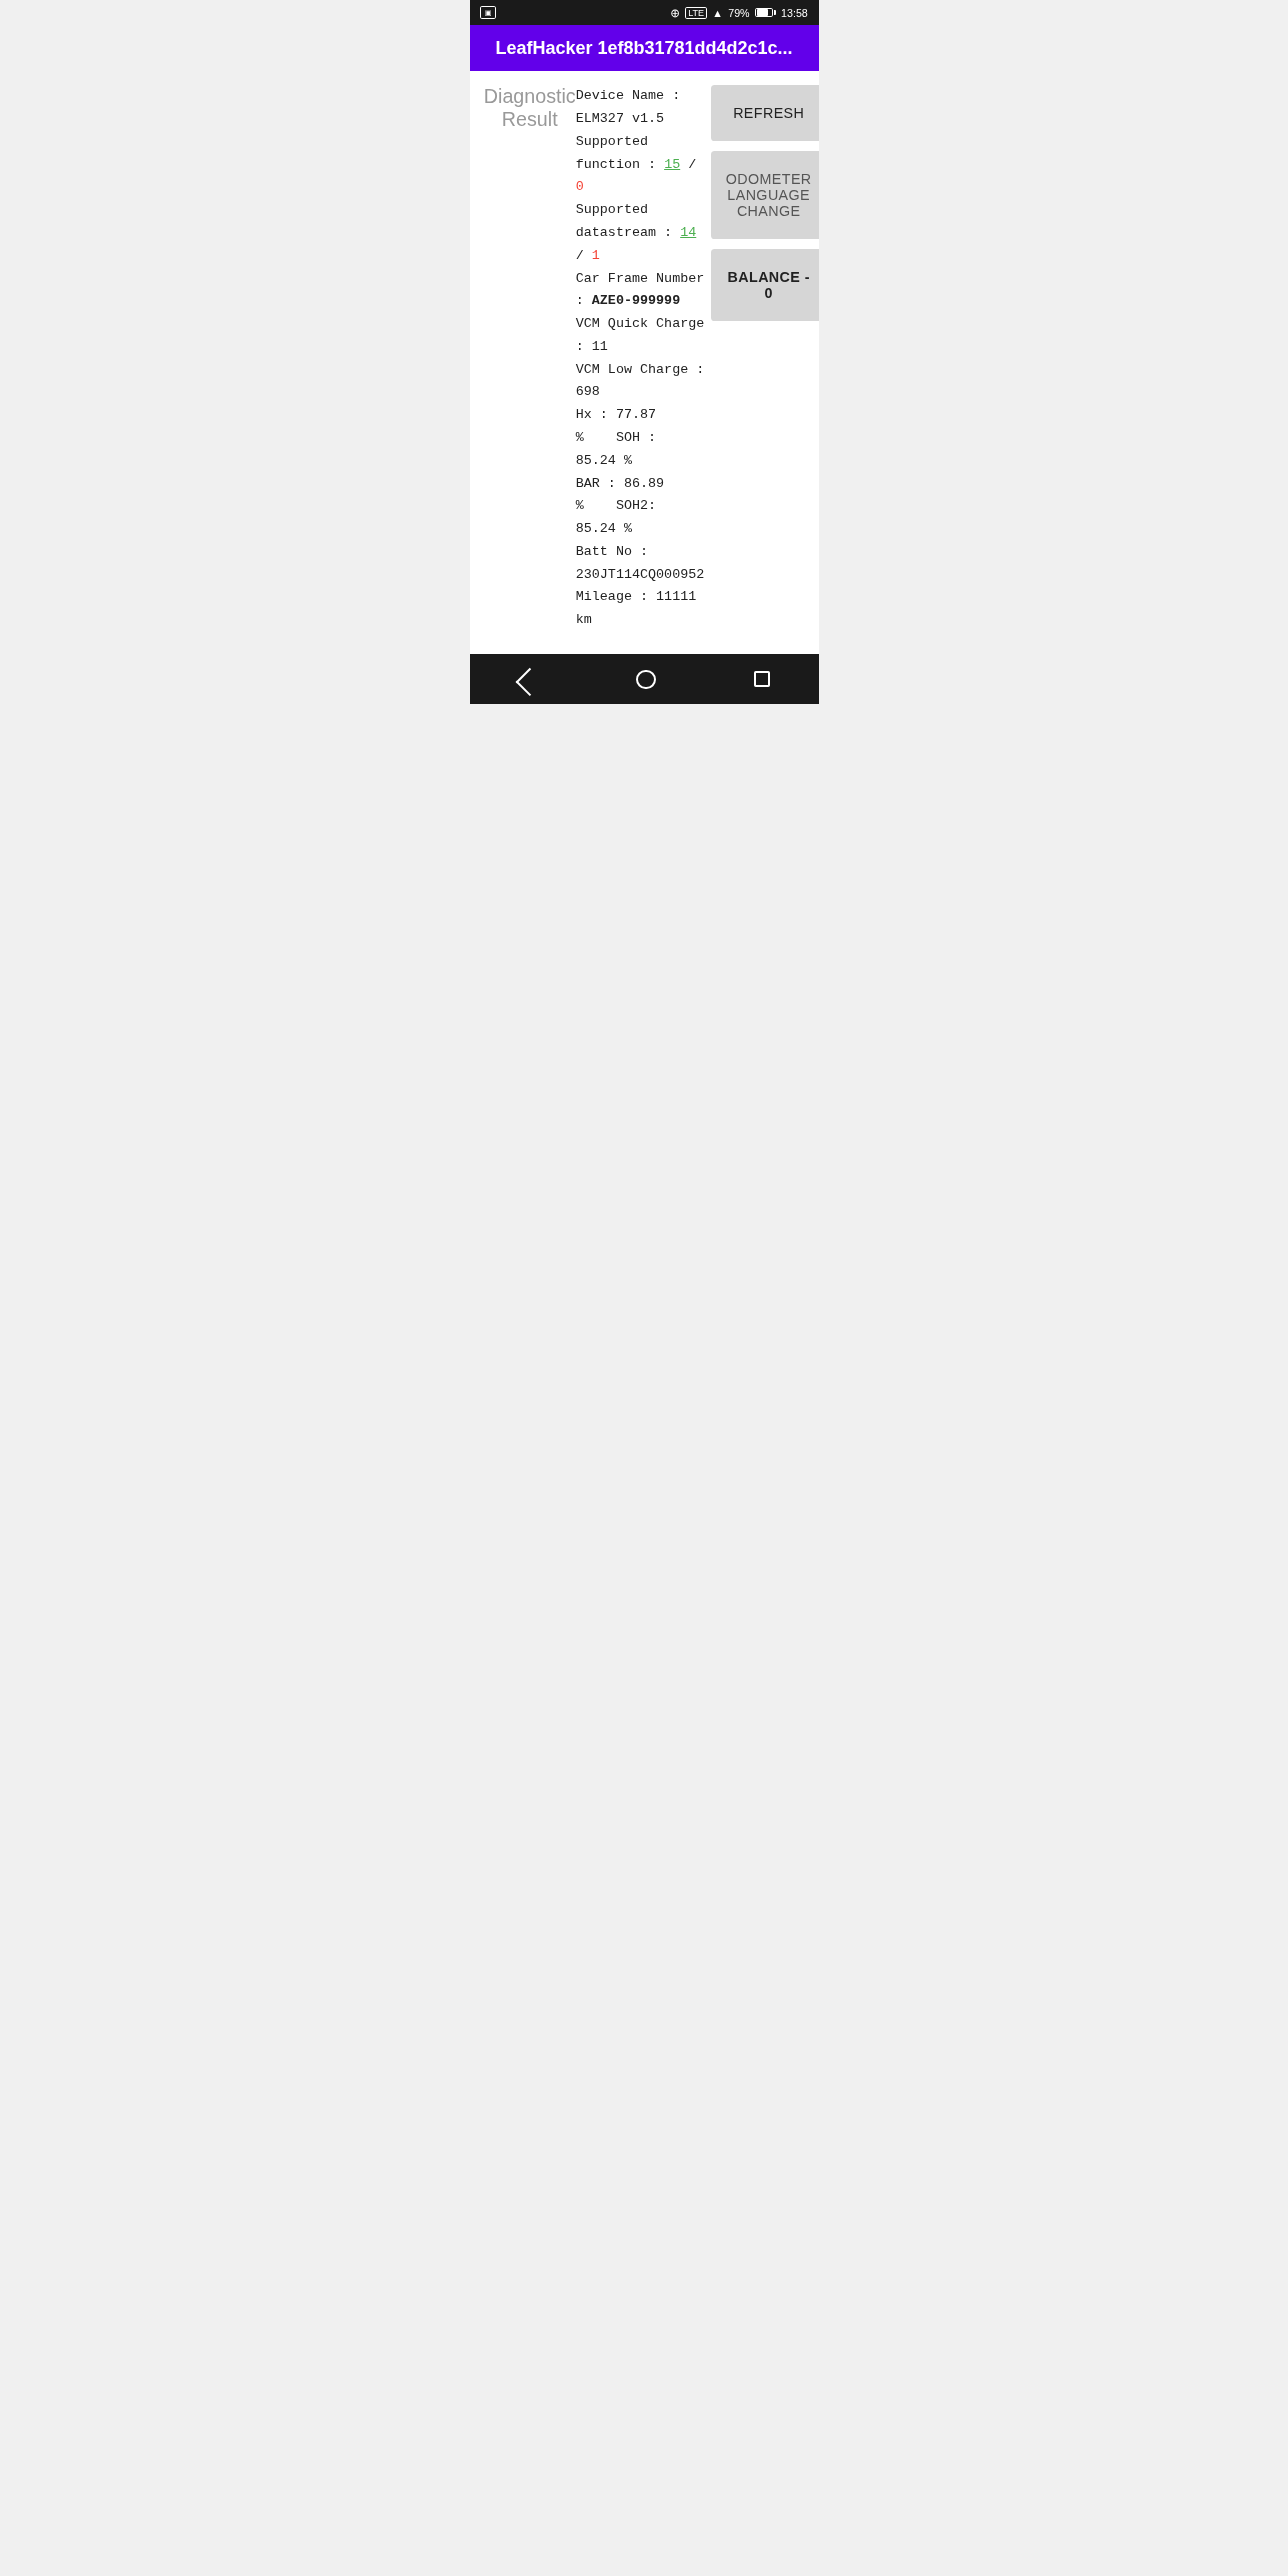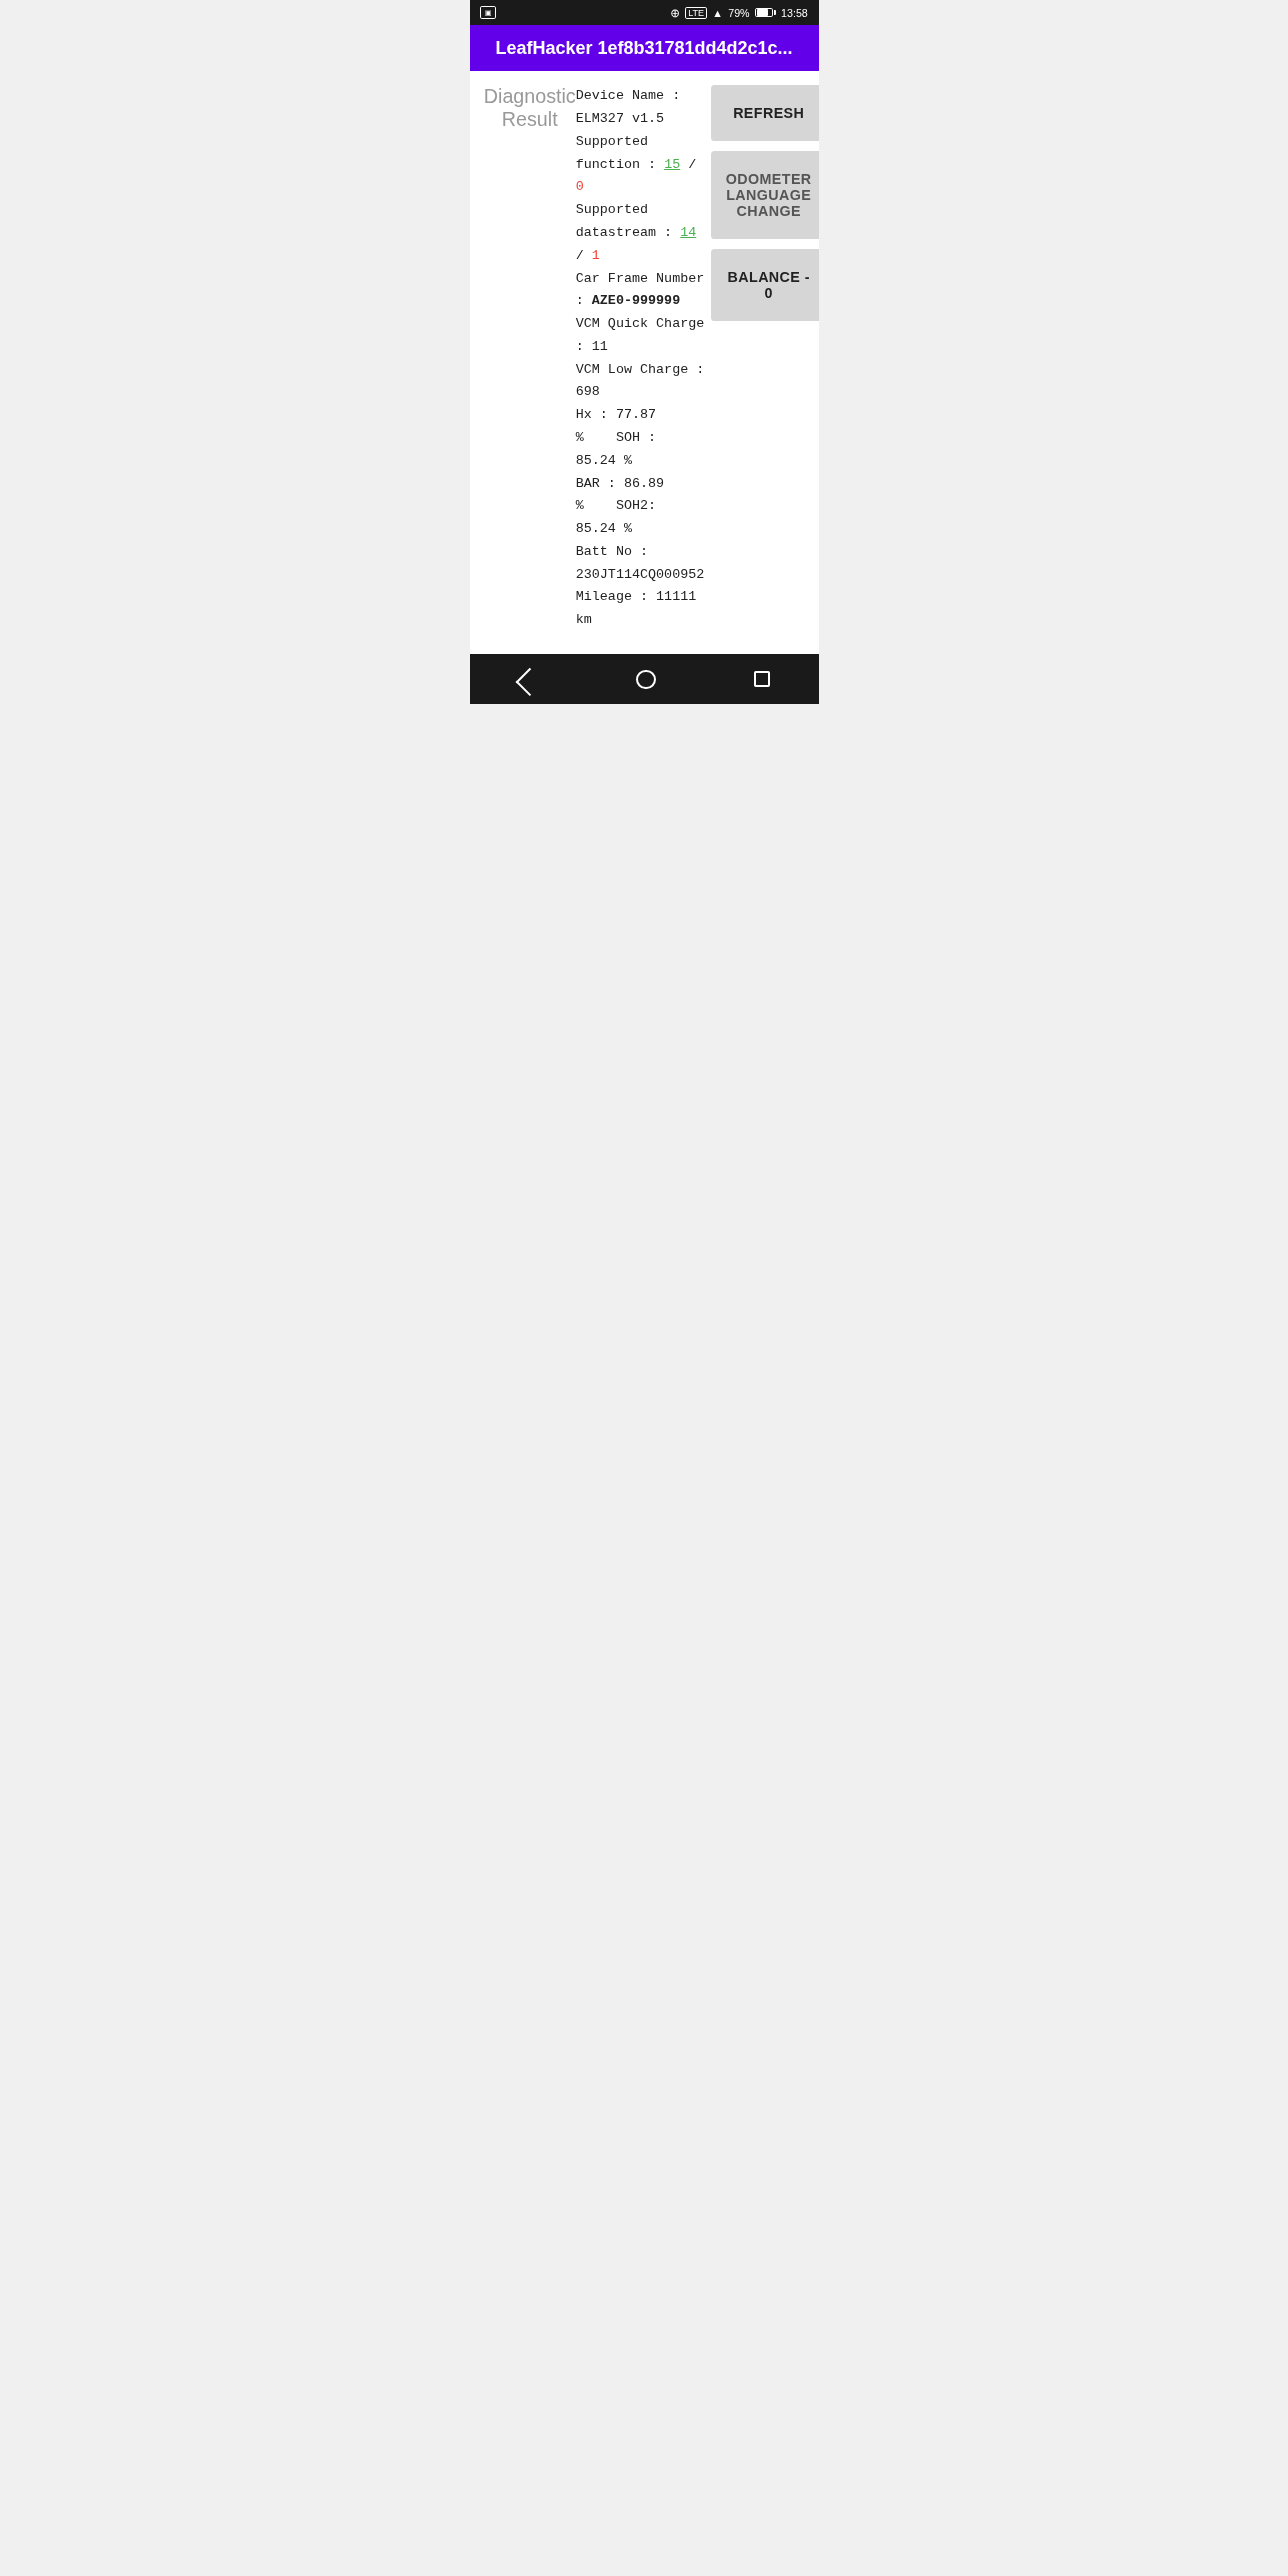--- a/index.html
+++ b/index.html
@@ -143,21 +143,21 @@
       padding: 0 7.2px;
     }
 
     .action-button {
       width: 100%;
       padding: 19.7px 14.3px;
       background: #d6d6d6;
       border: none;
       border-radius: 3.6px;
       font-size: 14.3px;
-      font-weight: bold;
+      font-weight: normal;
       color: #555;
       cursor: pointer;
       letter-spacing: 0.4px;
       font-family: sans-serif;
       text-transform: uppercase;
     }
 
     .action-button.active {
       color: #222;
       background: #d6d6d6;

